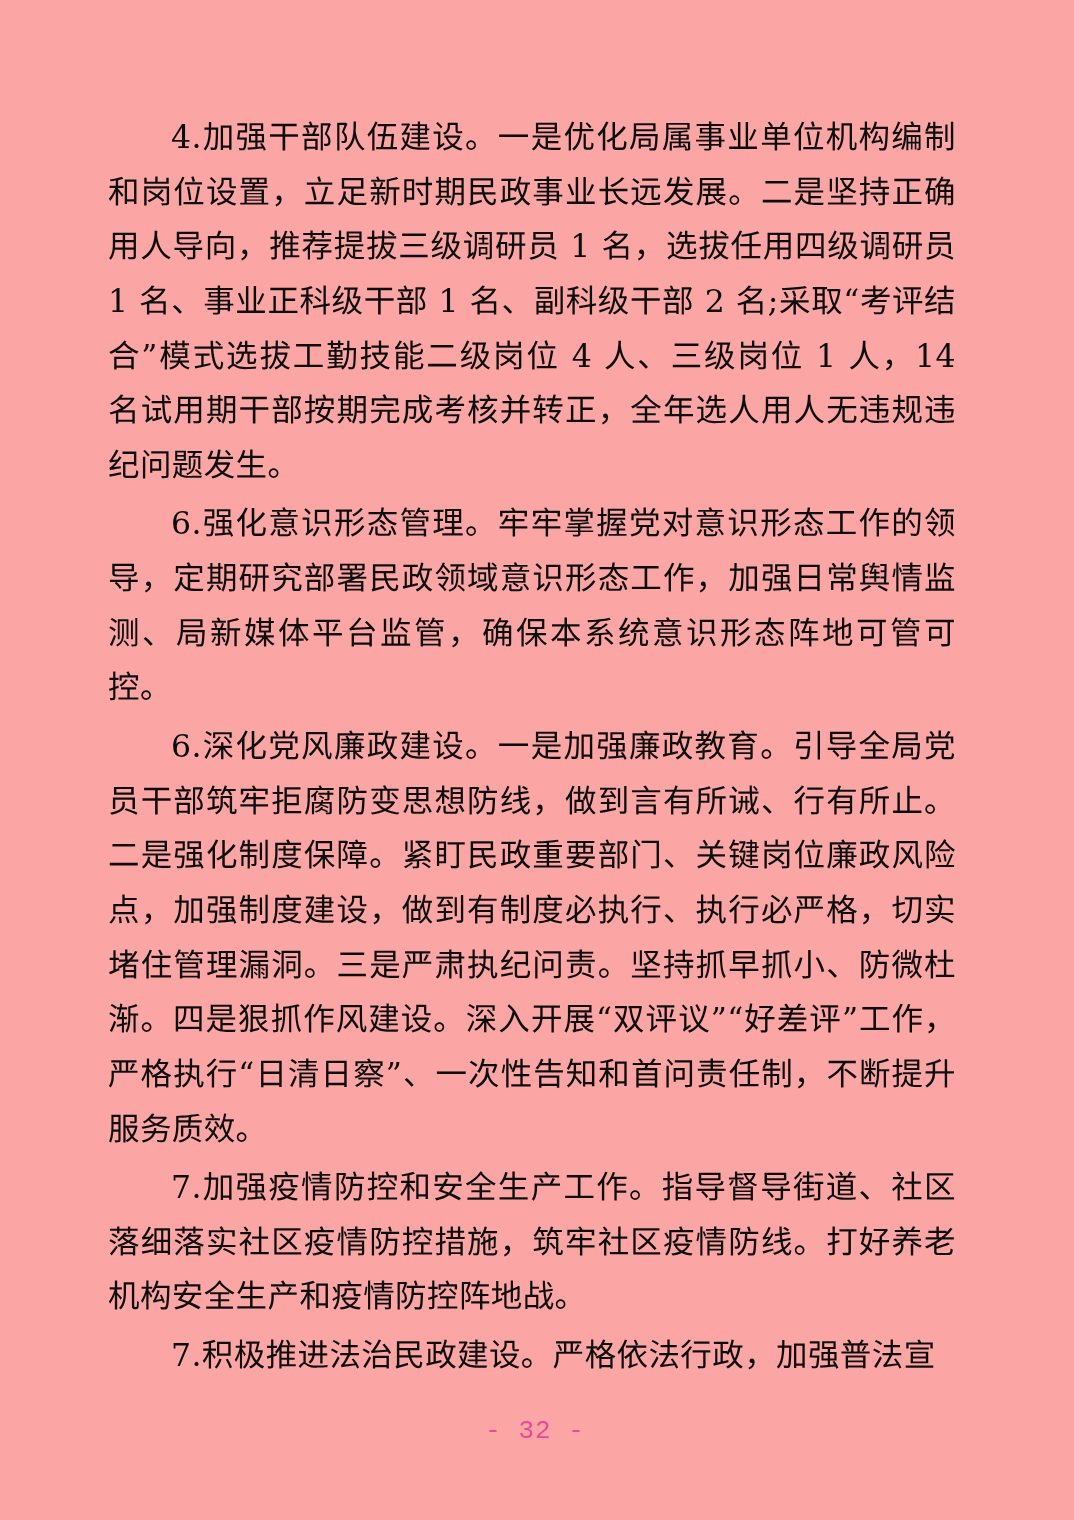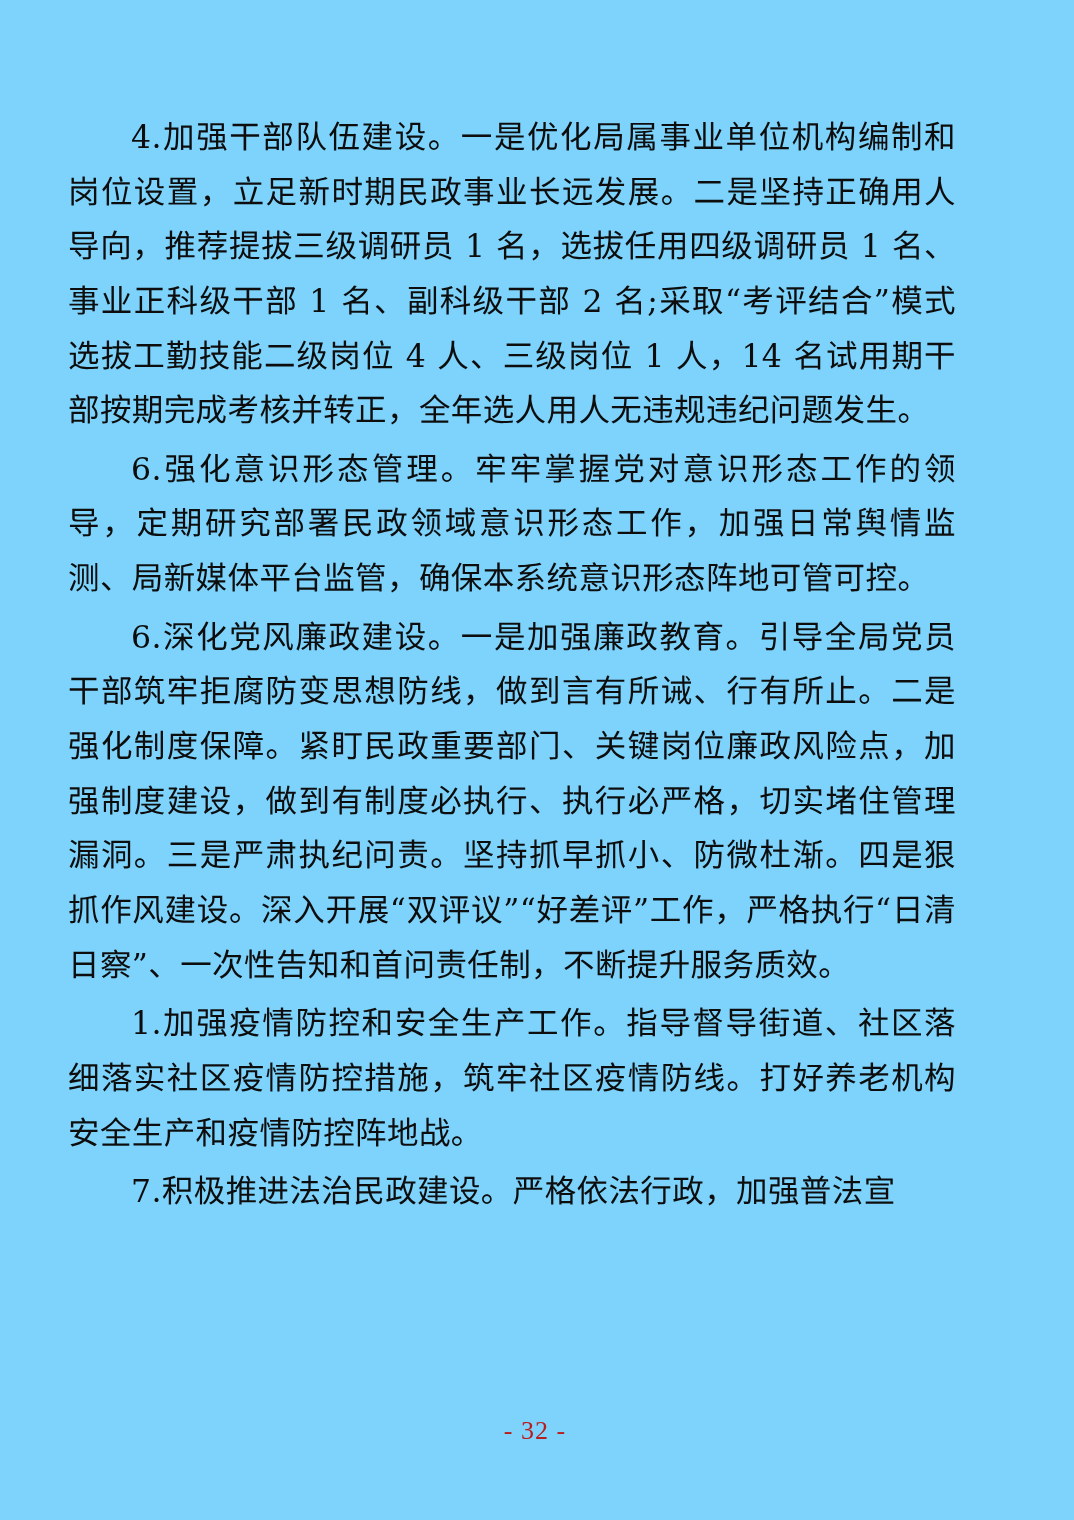--- a/index.html
+++ b/index.html
@@ -16,22 +16,22 @@
     color: #111111;
     overflow: hidden;
   }
   .page {
     position: absolute;
     left: 0;
     top: 0;
     width: 1074px;
     height: 1520px;
     box-sizing: border-box;
-    padding: 110px 118px 40px 68px;
-    background: #7dd3fc;
+    padding: 110px 118px 40px 108px;
+    background: #fca5a5;
   }
   .body-text {
     font-size: 31.5px;
     line-height: 1.735;
     letter-spacing: 0.4px;
     text-align: justify;
     text-justify: inter-ideograph;
     color: #0d0d0d;
   }
   .para {
@@ -42,30 +42,30 @@
     margin-bottom: 2px;
   }
   .footer {
     position: absolute;
     left: 0;
     right: 4px;
     bottom: 74px;
     text-align: center;
     font-size: 26px;
     letter-spacing: 1px;
-    color: #b91c1c;
-    font-family: Liberation Serif, serif;
+    color: #ec4899;
+    font-family: Liberation Mono, monospace;
   }
 </style>
 </head>
 <body>
 
 <div class="page">
   <div class="body-text">
     <p class="para">4.加强干部队伍建设。一是优化局属事业单位机构编制和岗位设置，立足新时期民政事业长远发展。二是坚持正确用人导向，推荐提拔三级调研员 1 名，选拔任用四级调研员 1 名、事业正科级干部 1 名、副科级干部 2 名;采取“考评结合”模式选拔工勤技能二级岗位 4 人、三级岗位 1 人，14 名试用期干部按期完成考核并转正，全年选人用人无违规违纪问题发生。</p>
     <p class="para">6.强化意识形态管理。牢牢掌握党对意识形态工作的领导，定期研究部署民政领域意识形态工作，加强日常舆情监测、局新媒体平台监管，确保本系统意识形态阵地可管可控。</p>
     <p class="para">6.深化党风廉政建设。一是加强廉政教育。引导全局党员干部筑牢拒腐防变思想防线，做到言有所诫、行有所止。二是强化制度保障。紧盯民政重要部门、关键岗位廉政风险点，加强制度建设，做到有制度必执行、执行必严格，切实堵住管理漏洞。三是严肃执纪问责。坚持抓早抓小、防微杜渐。四是狠抓作风建设。深入开展“双评议”“好差评”工作，严格执行“日清日察”、一次性告知和首问责任制，不断提升服务质效。</p>
-    <p class="para">1.加强疫情防控和安全生产工作。指导督导街道、社区落细落实社区疫情防控措施，筑牢社区疫情防线。打好养老机构安全生产和疫情防控阵地战。</p>
+    <p class="para">7.加强疫情防控和安全生产工作。指导督导街道、社区落细落实社区疫情防控措施，筑牢社区疫情防线。打好养老机构安全生产和疫情防控阵地战。</p>
     <p class="para tight">7.积极推进法治民政建设。严格依法行政，加强普法宣</p>
   </div>
 </div>
 
 <div class="footer">- 32 -</div>
 
 </body></html>

